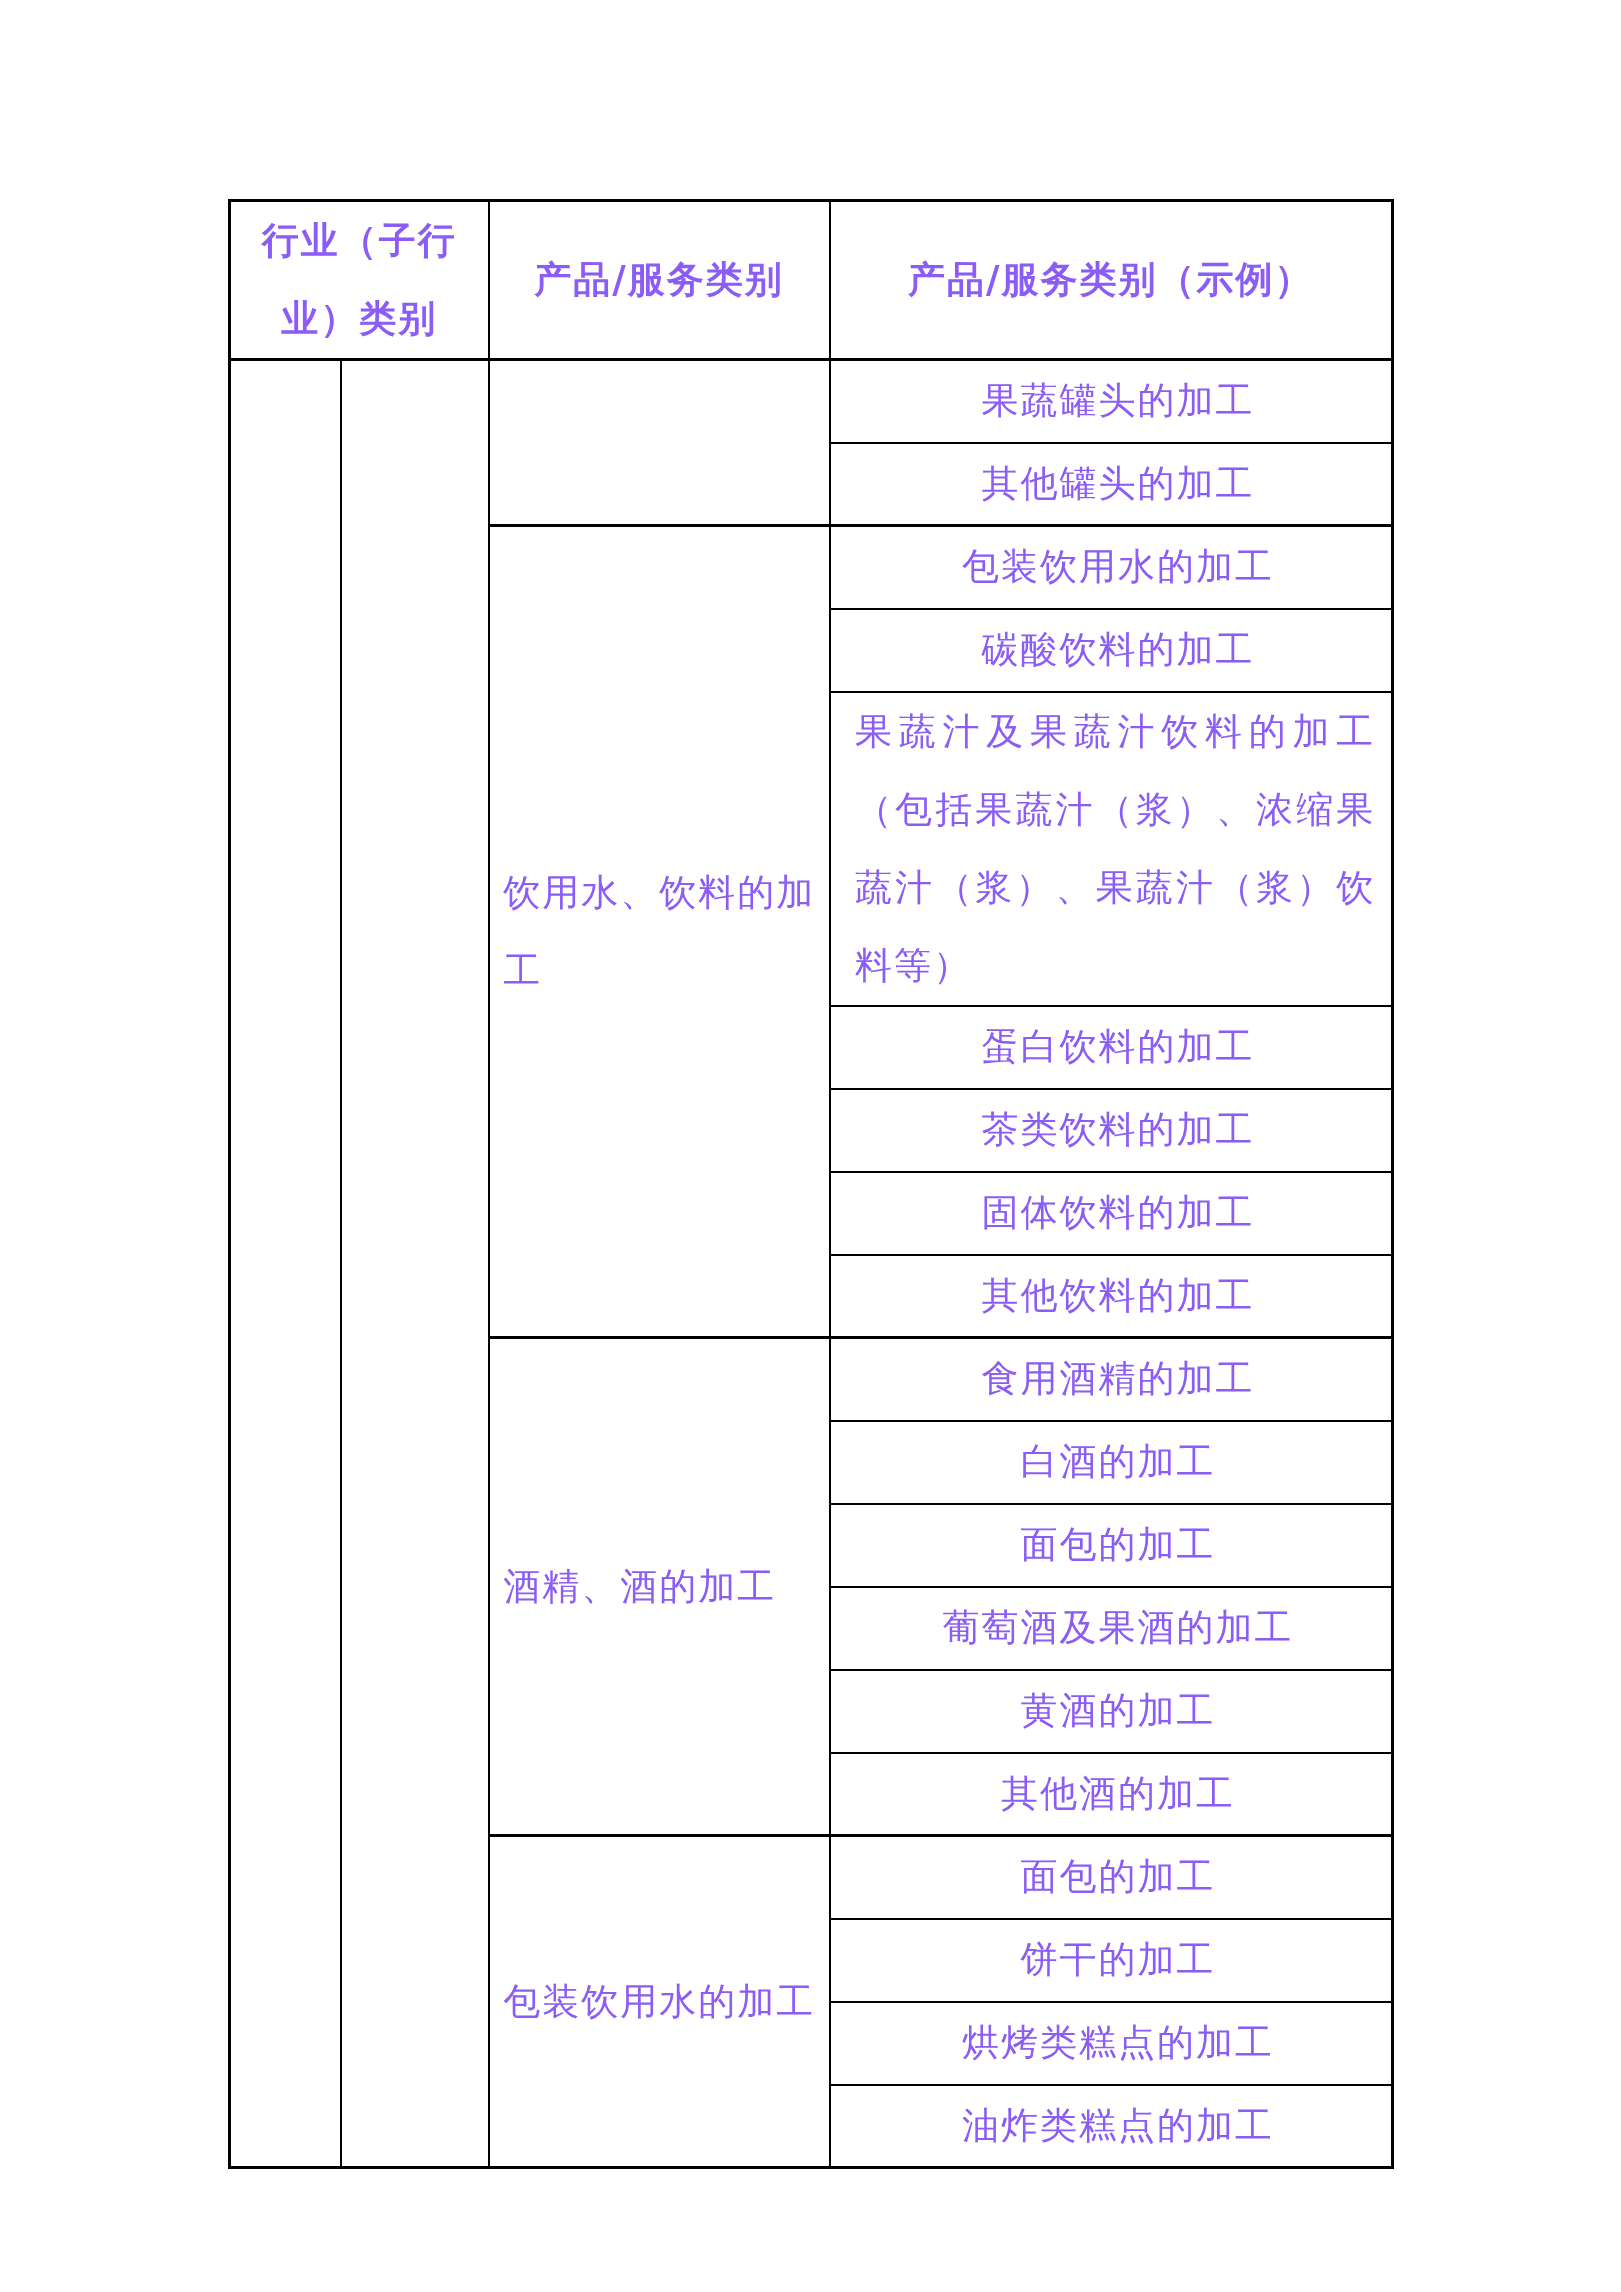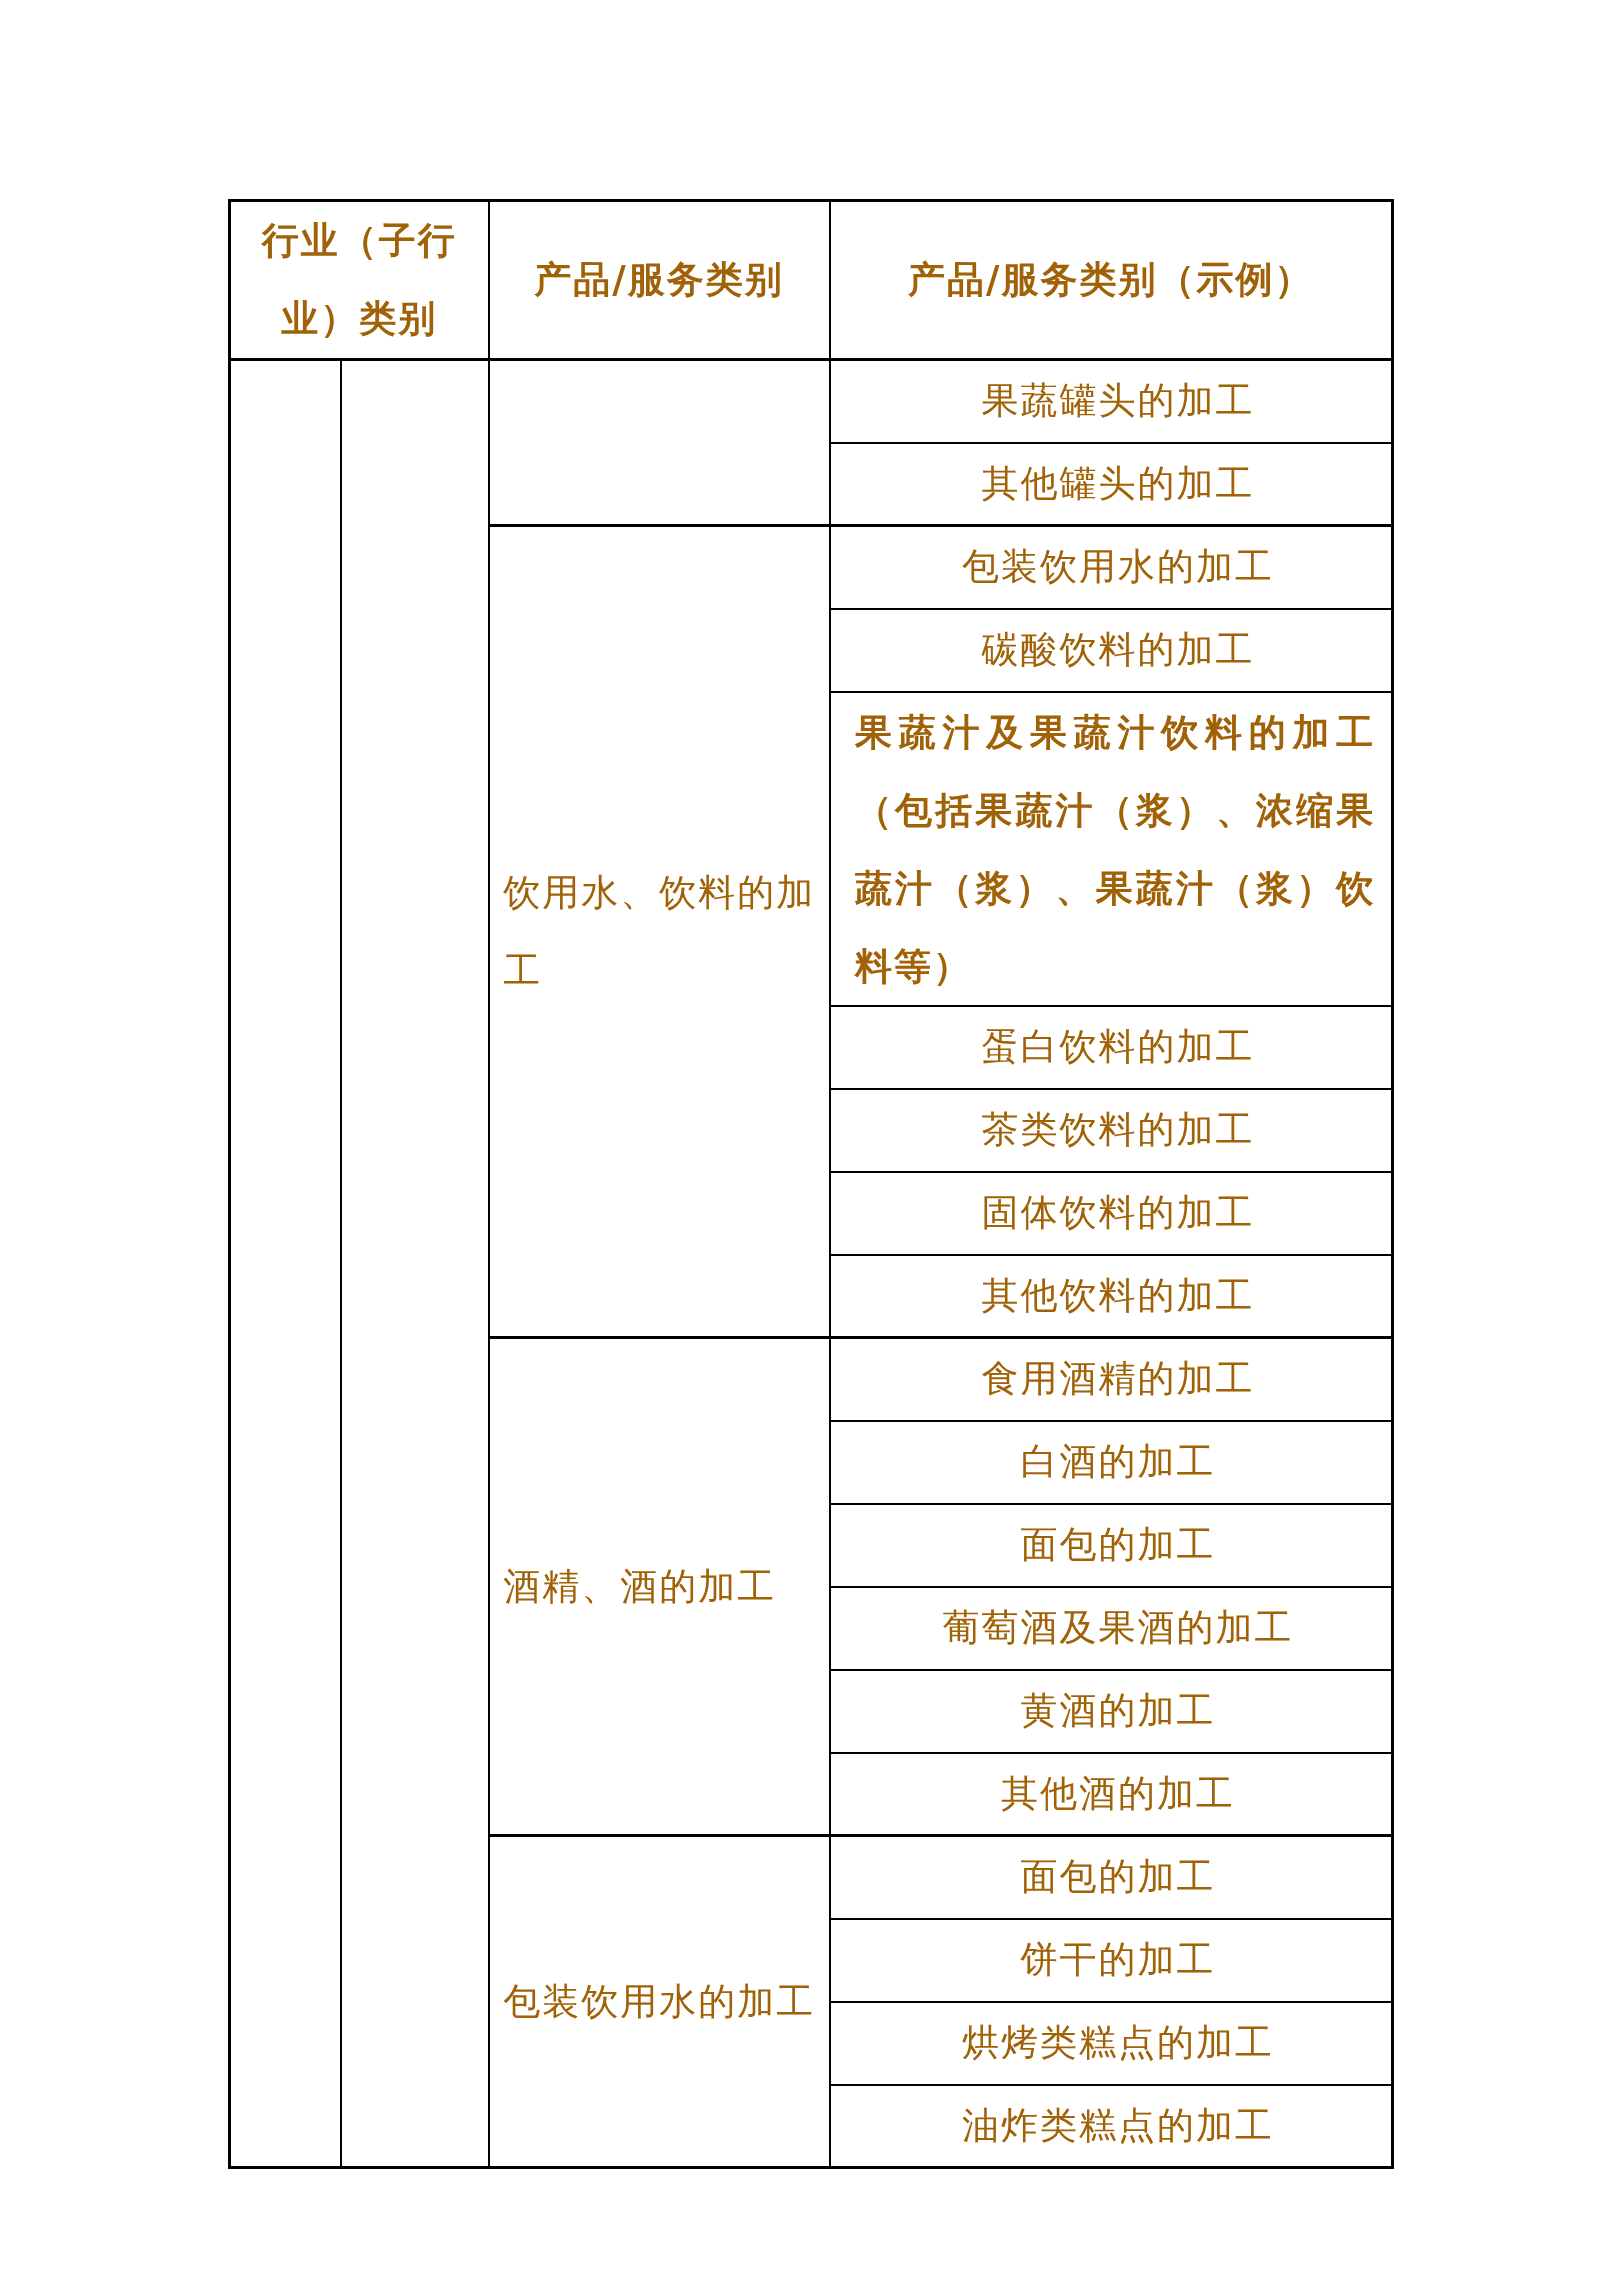--- a/index.html
+++ b/index.html
@@ -5,21 +5,21 @@
   html, body {
     margin: 0;
     padding: 0;
     background: #ffffff;
   }
   .page {
     position: relative;
     width: 1621px;
     height: 2293px;
     background: #ffffff;
-    color: #a16207;
+    color: #8b5cf6;
     font-family: "DejaVu Serif", "Liberation Serif", serif;
     overflow: hidden;
   }
   table.doc-table {
     position: absolute;
     left: 228px;
     top: 199px;
     width: 1162px;
     border-collapse: collapse;
     table-layout: fixed;
@@ -69,21 +69,20 @@
     font-size: 37px;
     letter-spacing: 2px;
     text-align: center;
     padding: 0 9.8px 0 24.5px;
   }
   td.item-cell.justified {
     line-height: 78px;
     text-align: justify;
     text-justify: inter-ideograph;
     padding: 0 15.7px 0 24.5px;
-    font-weight: bold;
   }
 </style>
 </head>
 <body>
 
 <div class="page">
   <table class="doc-table">
     <colgroup>
       <col class="col-a">
       <col class="col-b">

